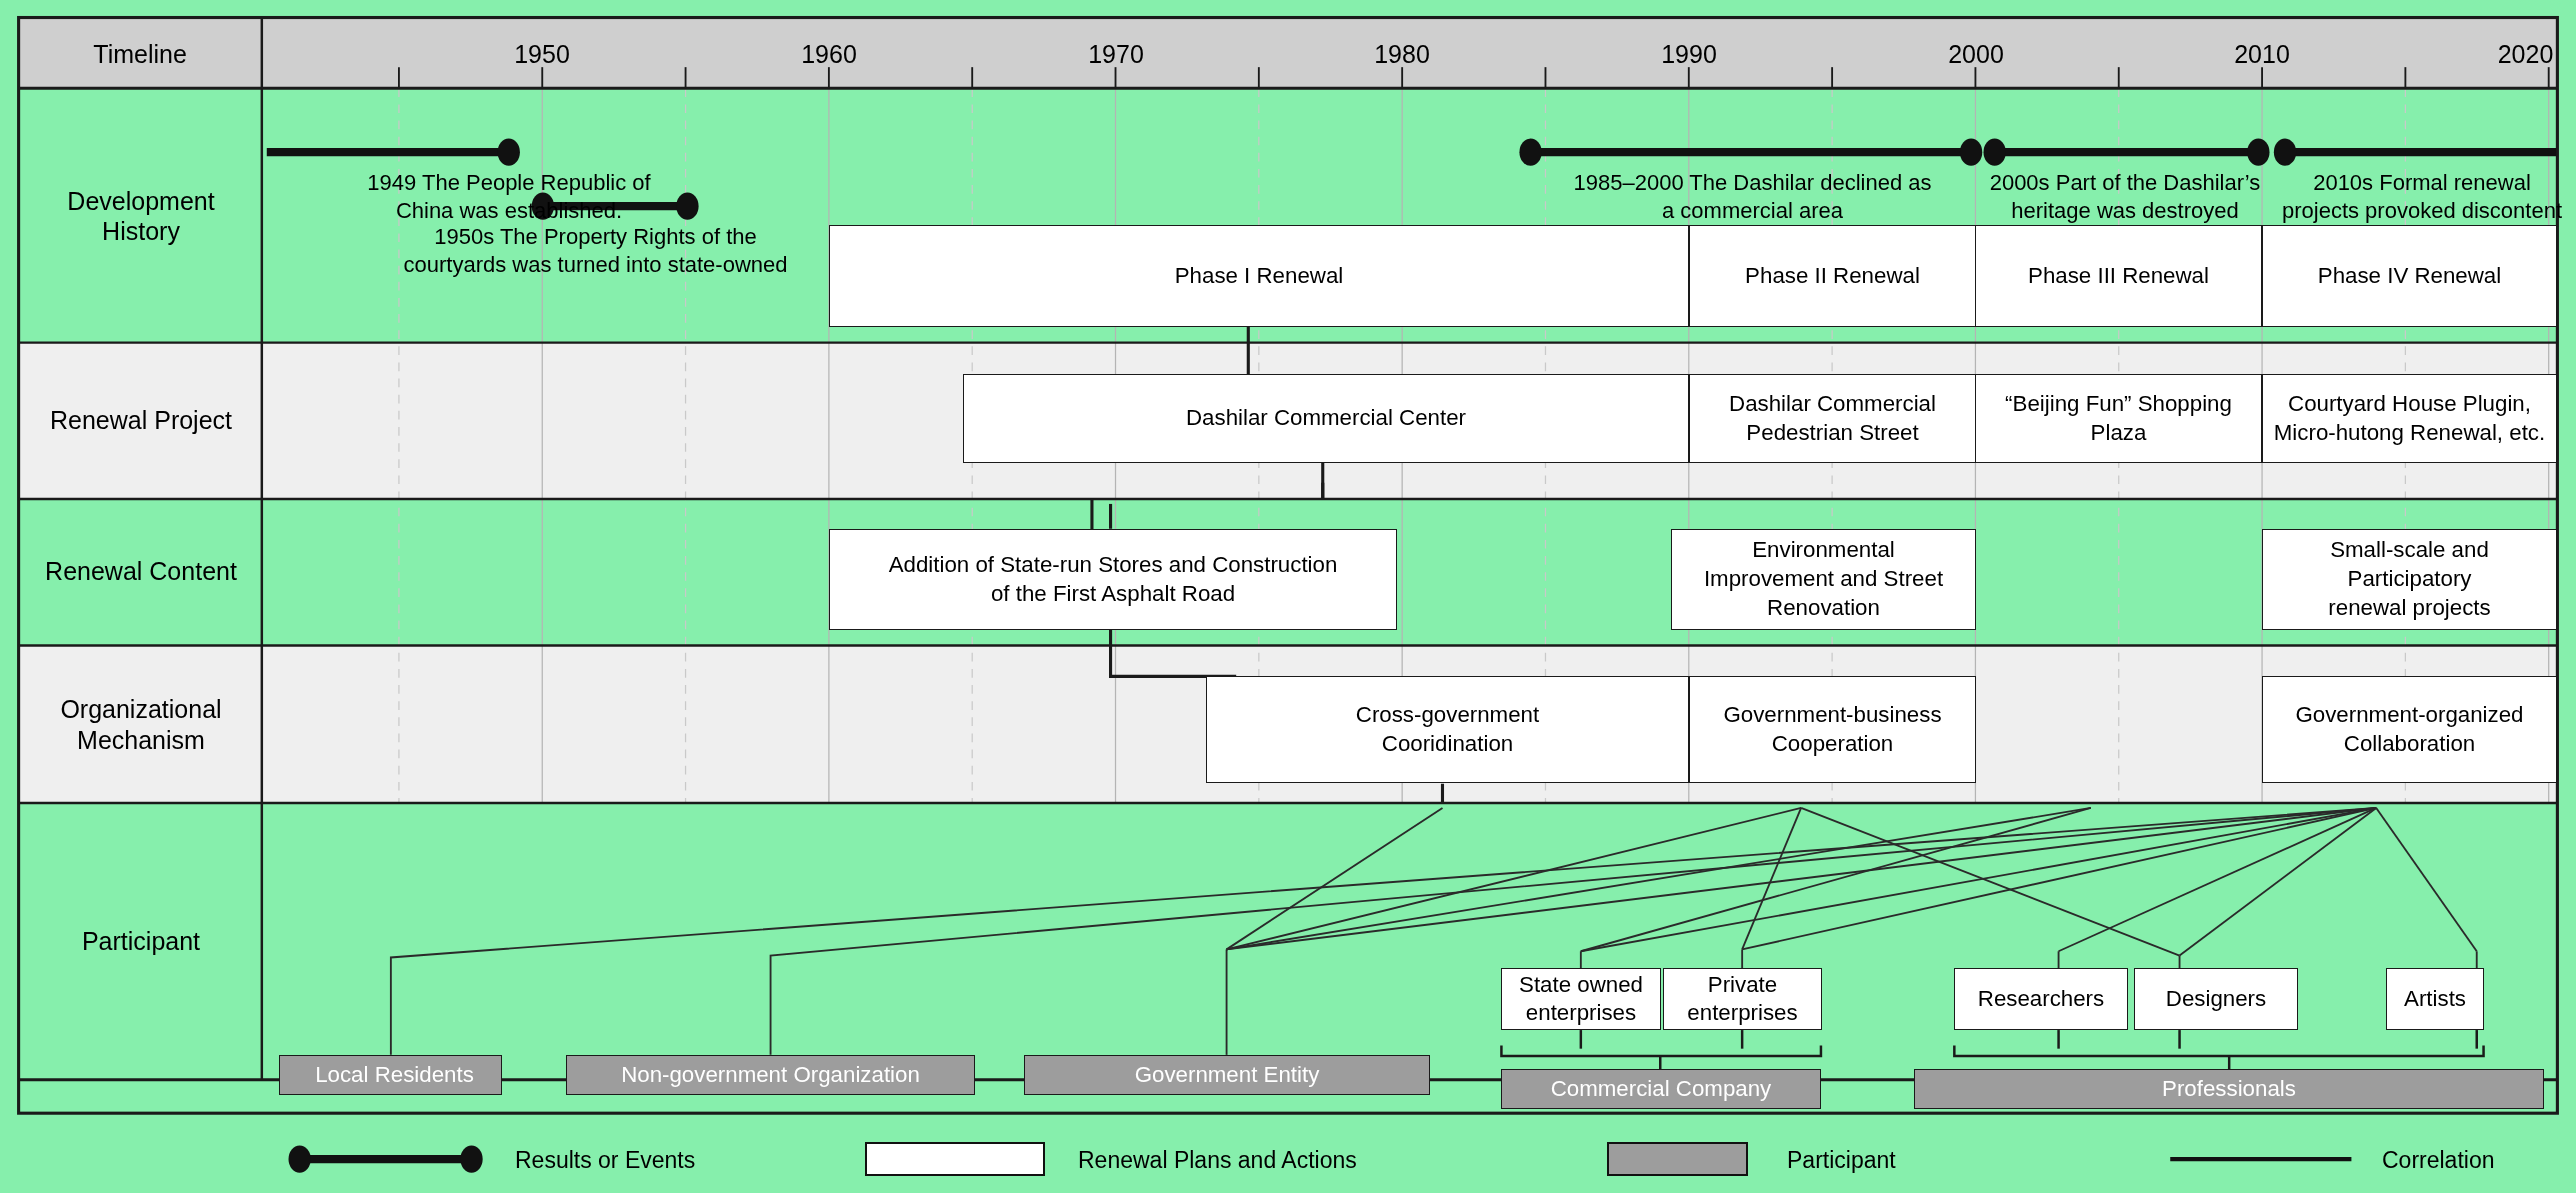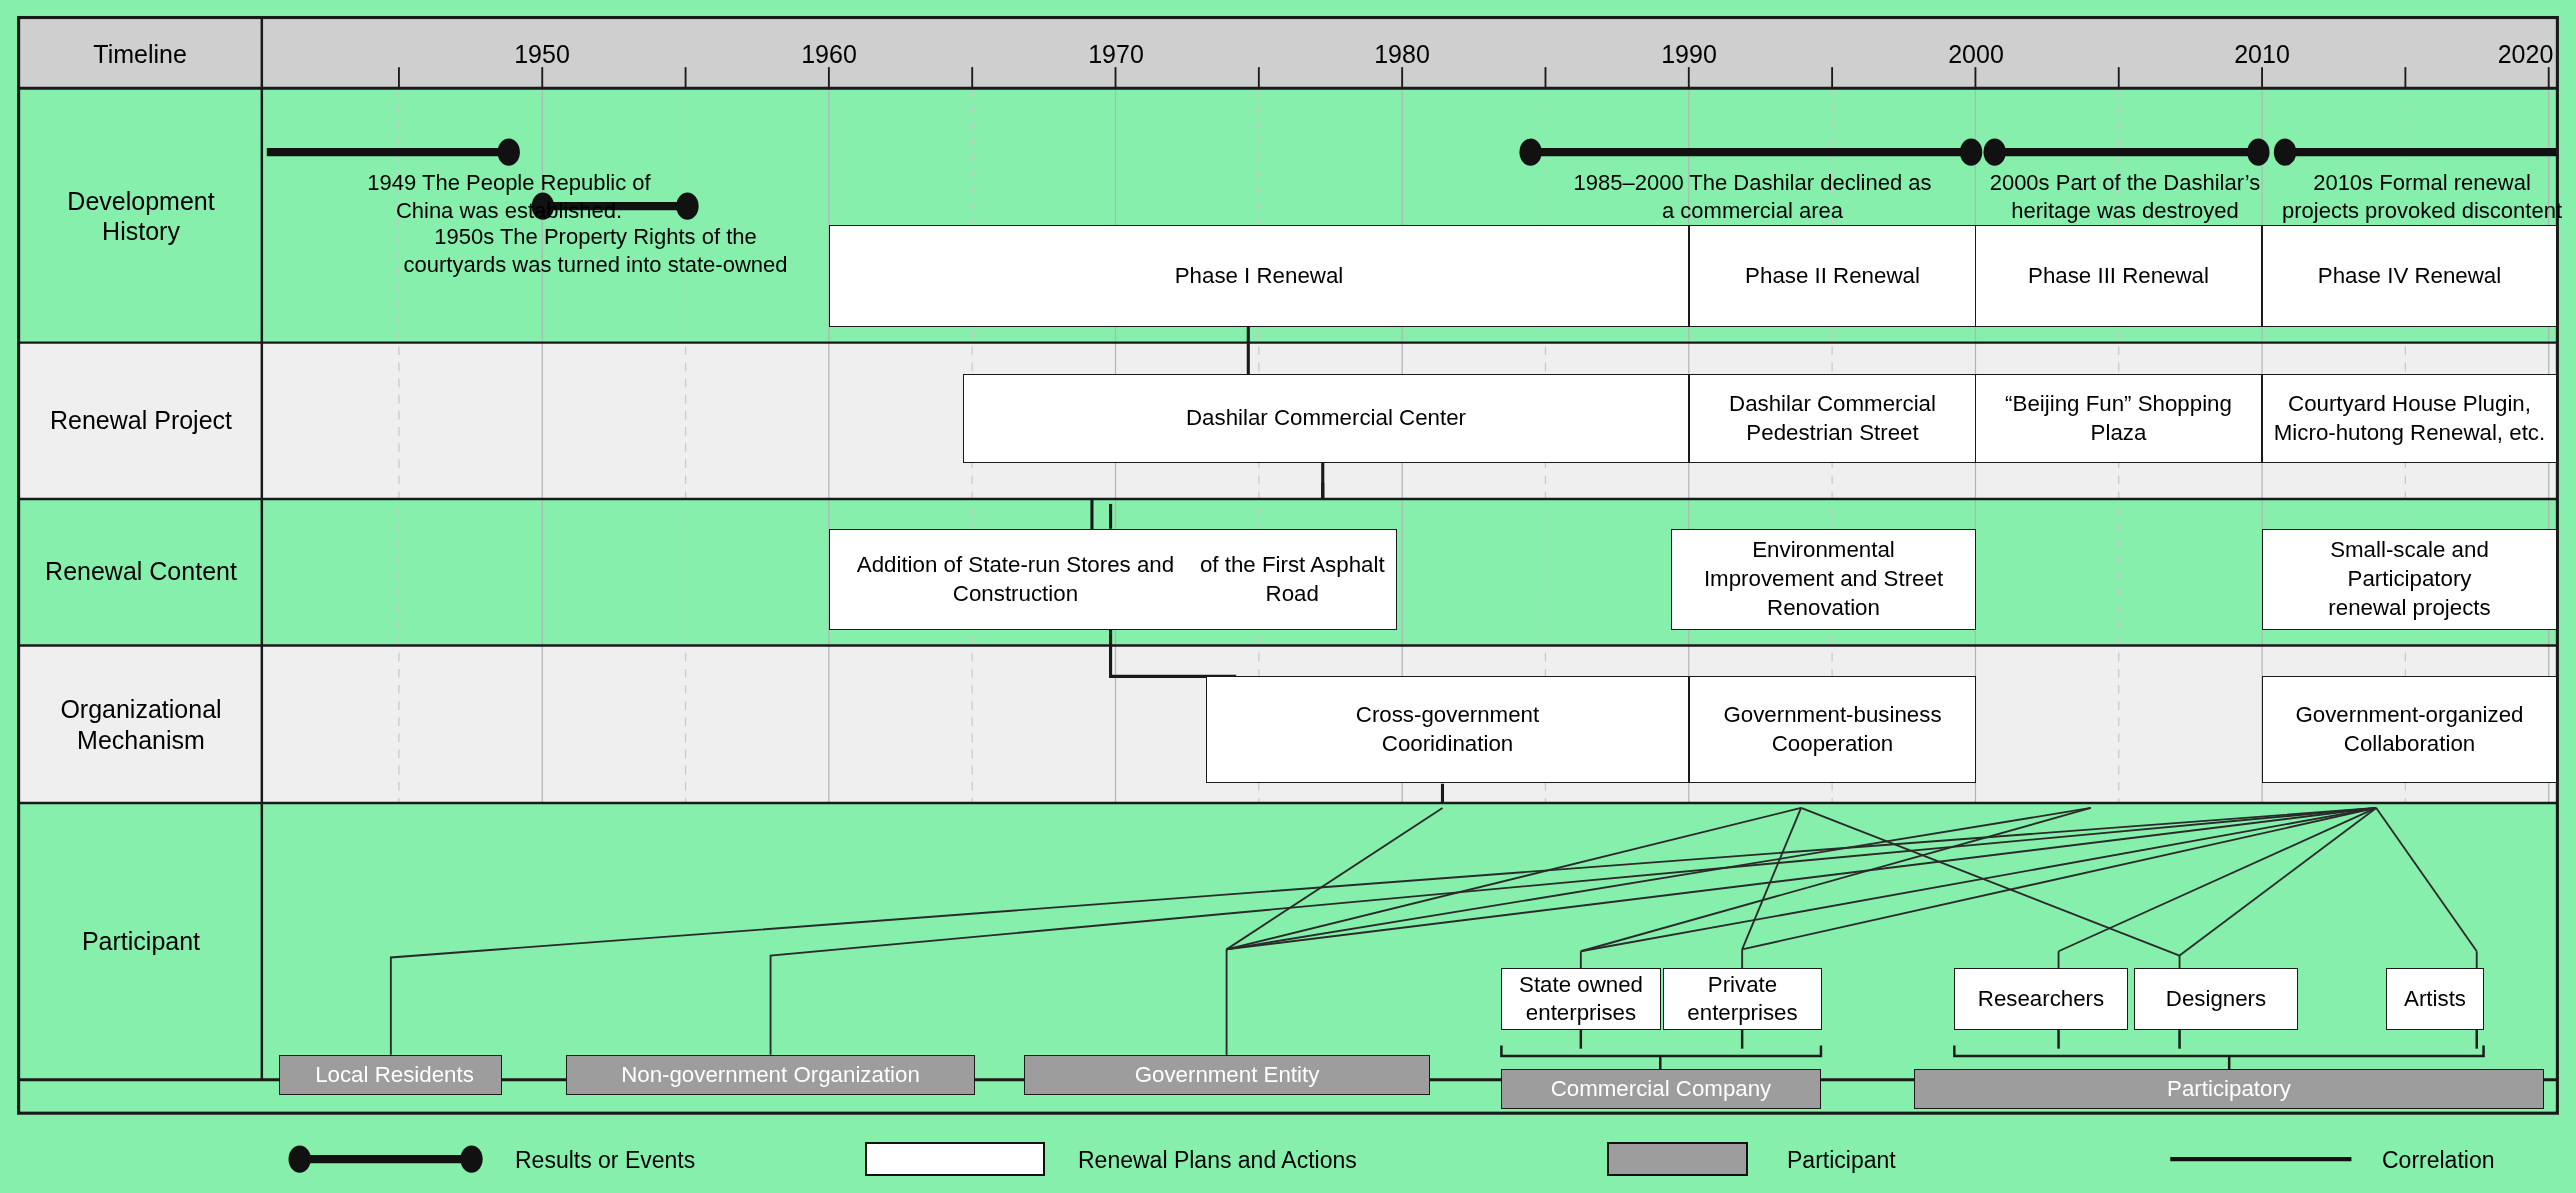--- a/index.html
+++ b/index.html
@@ -220,21 +220,21 @@
   </div>
   <div class="planbox" style="left:1975px;top:374px;width:287px;height:89px;flex-direction:column;">
     <span>“Beijing Fun” Shopping</span>
     <span>Plaza</span>
   </div>
   <div class="planbox" style="left:2262px;top:374px;width:295px;height:89px;flex-direction:column;">
     <span>Courtyard House Plugin,</span>
     <span>Micro-hutong Renewal, etc.</span>
   </div>
 
-  <div class="planbox" style="left:829px;top:529px;width:568px;height:101px;flex-direction:row;">
+  <div class="planbox" style="left:829px;top:529px;width:568px;height:101px;flex-direction:column;">
     <span>Addition of State-run Stores and Construction</span>
     <span>of the First Asphalt Road</span>
   </div>
   <div class="planbox" style="left:1671px;top:529px;width:305px;height:101px;flex-direction:column;">
     <span>Environmental</span>
     <span>Improvement and Street</span>
     <span>Renovation</span>
   </div>
   <div class="planbox" style="left:2262px;top:529px;width:295px;height:101px;flex-direction:column;">
     <span>Small-scale and Participatory</span>
@@ -263,21 +263,21 @@
     <span>enterprises</span>
   </div>
   <div class="subbox" style="left:1954px;top:968px;width:174px;height:62px;">Researchers</div>
   <div class="subbox" style="left:2134px;top:968px;width:164px;height:62px;">Designers</div>
   <div class="subbox" style="left:2386px;top:968px;width:98px;height:62px;">Artists</div>
 
   <div class="partbox" style="left:279px;top:1055px;width:223px;height:40px;padding-left:8px;">Local Residents</div>
   <div class="partbox" style="left:566px;top:1055px;width:409px;height:40px;">Non-government Organization</div>
   <div class="partbox" style="left:1024px;top:1055px;width:406px;height:40px;">Government Entity</div>
   <div class="partbox" style="left:1501px;top:1069px;width:320px;height:40px;">Commercial Company</div>
-  <div class="partbox" style="left:1914px;top:1069px;width:630px;height:40px;">Participatory</div>
+  <div class="partbox" style="left:1914px;top:1069px;width:630px;height:40px;">Professionals</div>
 
   <div class="legtxt" style="left:515px;top:1147px;">Results or Events</div>
   <div class="legswatch" style="left:865px;top:1142px;width:180px;height:34px;background:#ffffff;border:2.5px solid #111;"></div>
   <div class="legtxt" style="left:1078px;top:1147px;">Renewal Plans and Actions</div>
   <div class="legswatch" style="left:1607px;top:1142px;width:141px;height:34px;background:#9d9d9d;border:2.5px solid #111;"></div>
   <div class="legtxt" style="left:1787px;top:1147px;">Participant</div>
   <div class="legtxt" style="left:2382px;top:1147px;">Correlation</div>
 
 </div>
 

